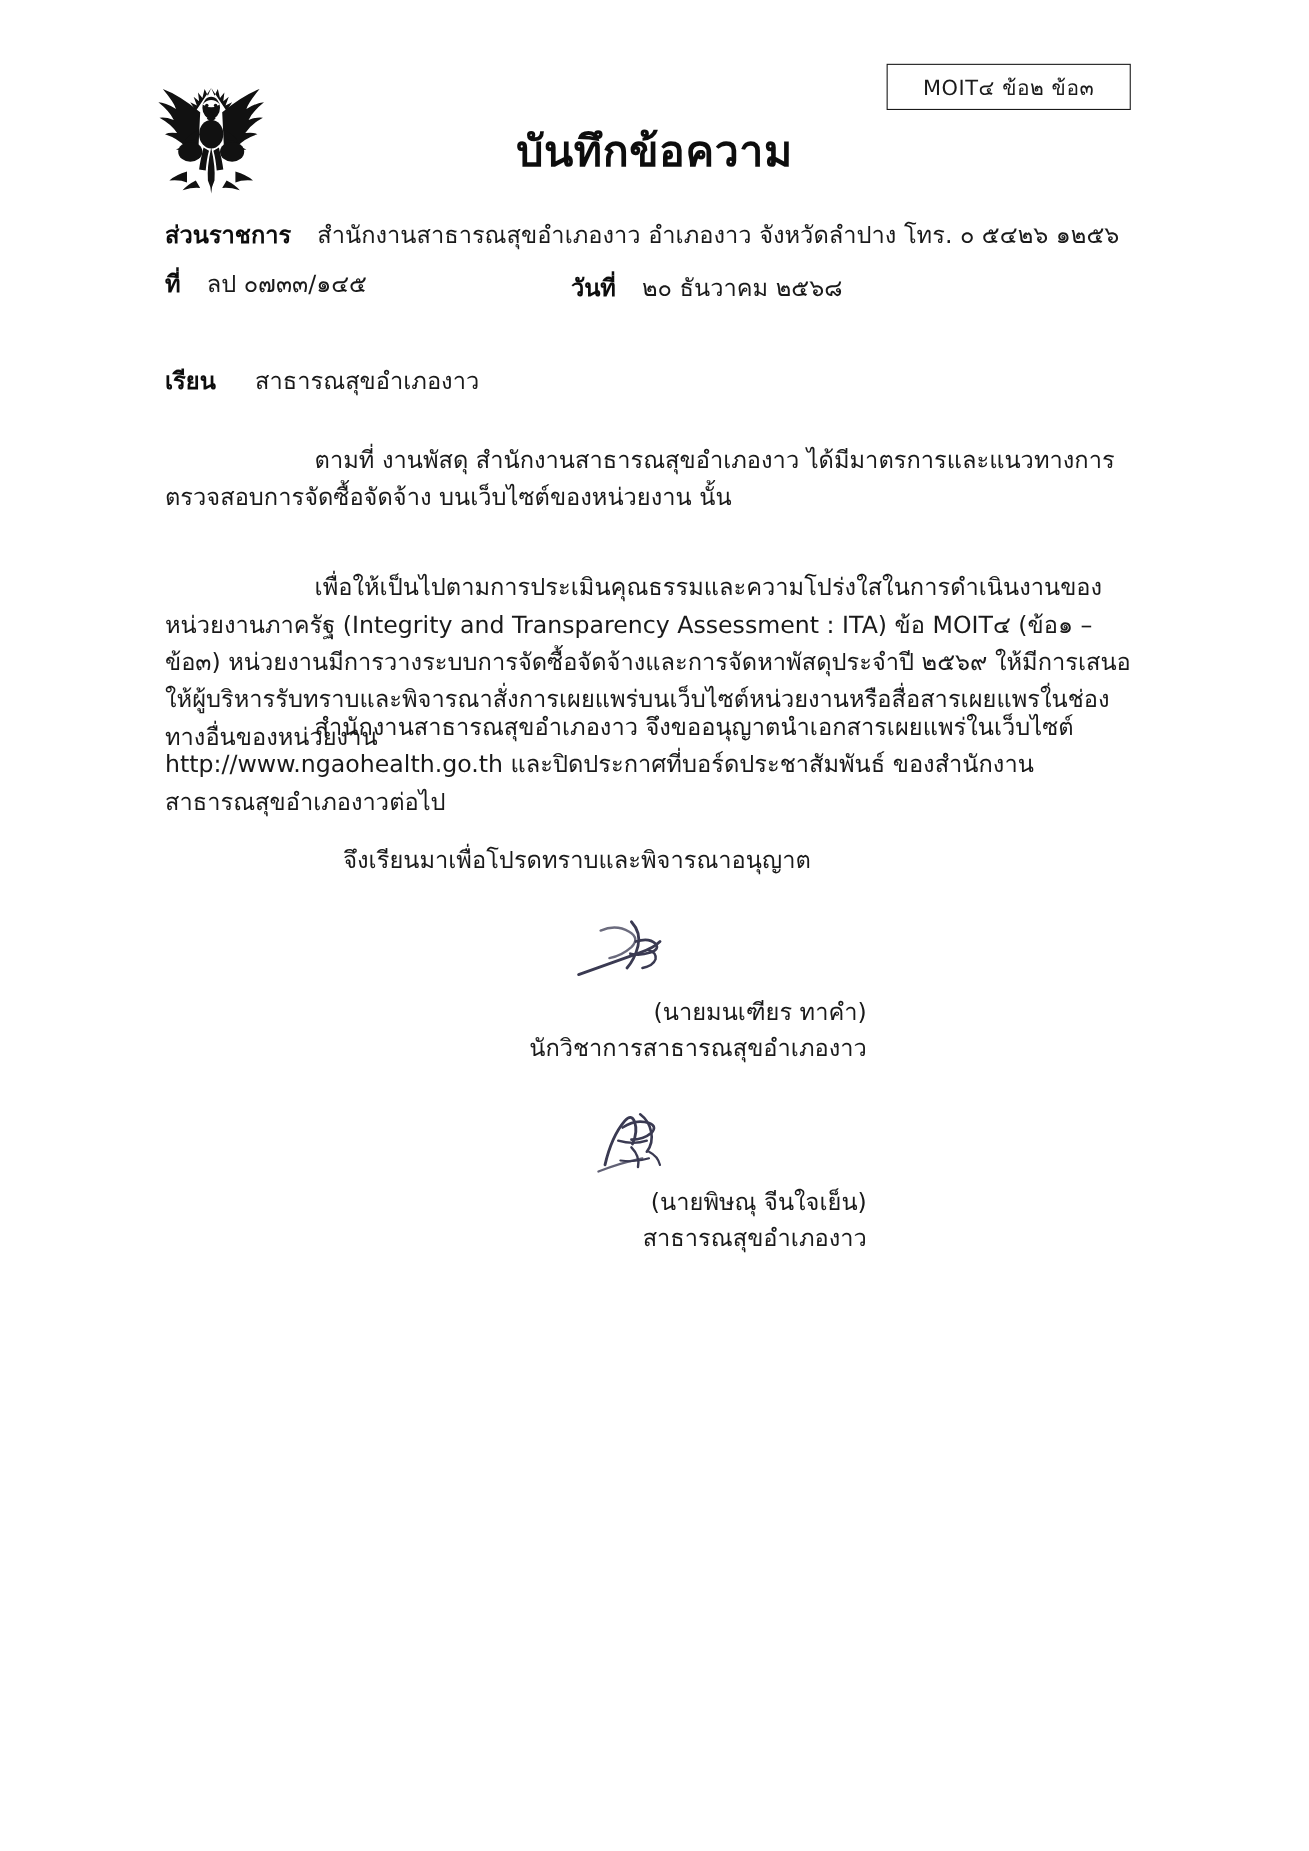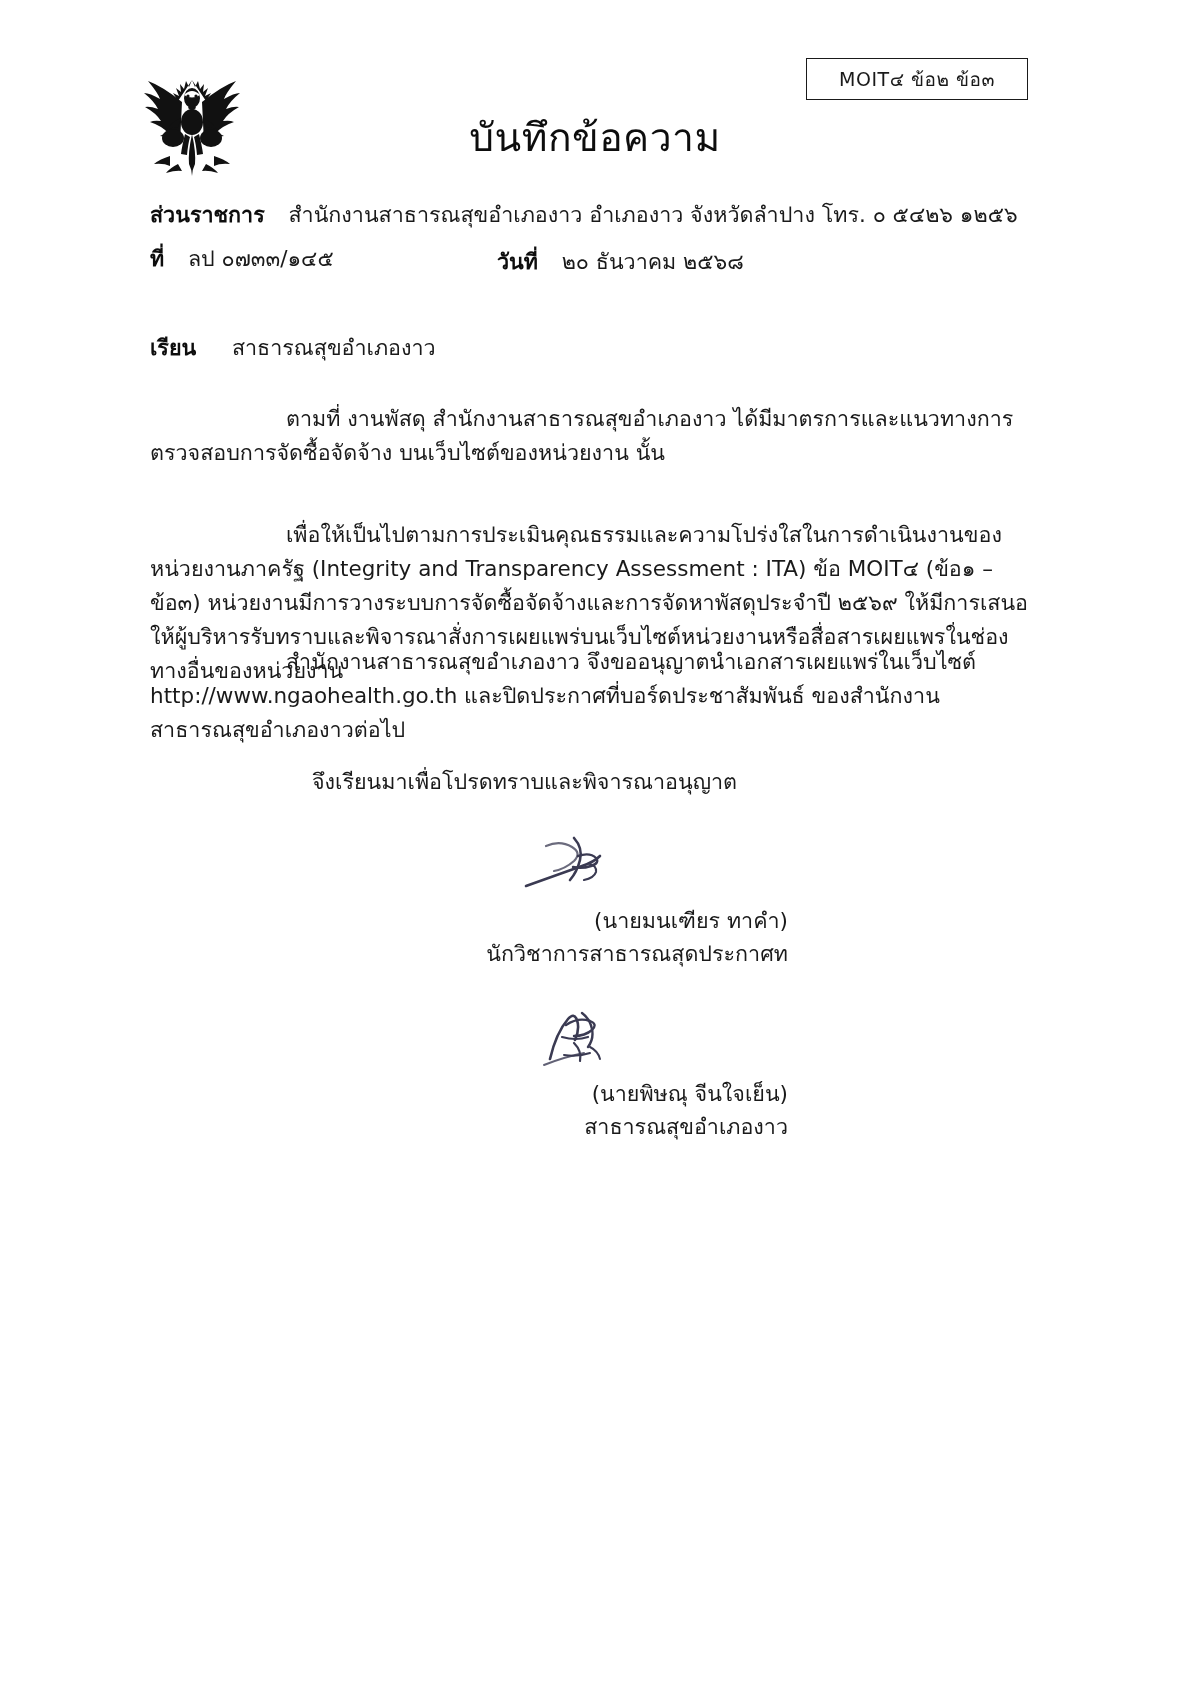--- a/index.html
+++ b/index.html
@@ -52,21 +52,21 @@
   }
 
   
   .memo-title {
     position: absolute;
     left: 0;
     top: 96px;
     width: 1190px;
     text-align: center;
     font-size: 39px;
-    font-weight: normal;
+    font-weight: bold;
     letter-spacing: 0.5px;
     color: #0d0d0d;
   }
 
   
   .field-row {
     position: absolute;
     left: 150px;
     width: 900px;
     font-size: 21.5px;
@@ -84,21 +84,21 @@
   }
   .val {
     font-weight: normal;
     color: #1a1a1a;
   }
   .gap-sm { display: inline-block; width: 10px; }
   .gap-md { display: inline-block; width: 22px; }
 
   .date-group {
     position: absolute;
-    left: 497px;
+    left: 519px;
     top: 234px;
     font-size: 21.5px;
     white-space: nowrap;
   }
 
   
   .body-block {
     position: absolute;
     left: 150px;
     width: 884px;
@@ -246,21 +246,21 @@
     <svg class="sig-scribble" viewBox="0 0 200 72" aria-hidden="true">
       <g fill="none" stroke="#3a3a52" stroke-linecap="round" stroke-linejoin="round">
         <path d="M68 16 q14-6 26 1 q10 6 2 14 q-9 8 -20 10" stroke-width="2.2" opacity="0.75"></path>
         <path d="M96 8 q9 10 6 22 q-3 12 -10 20" stroke-width="2.6"></path>
         <path d="M100 26 q12-4 18 2 q4 5 -5 8 q-9 3 -18 1" stroke-width="2.4"></path>
         <path d="M112 34 q7 2 6 8 q-2 6 -12 8" stroke-width="2.2"></path>
         <path d="M48 56 q28-10 56-20 q12-4 18-10" stroke-width="2.6"></path>
       </g>
     </svg>
     <div class="sig-name">(นายมนเฑียร ทาคำ)</div>
-    <div class="sig-role">นักวิชาการสาธารณสุดประกาศท</div>
+    <div class="sig-role">นักวิชาการสาธารณสุขอำเภองาว</div>
   </div>
 
   <div class="sig-block sig-2">
     <svg class="sig-scribble-2" viewBox="0 0 200 72" aria-hidden="true">
       <g fill="none" stroke="#3a3a52" stroke-linecap="round" stroke-linejoin="round">
         <path d="M72 56 q6-26 18-40 q6-7 9 1 q3 9 -2 20" stroke-width="2.6"></path>
         <path d="M88 22 q12-8 24-4 q8 3 2 9 q-7 6 -18 6" stroke-width="2.4"></path>
         <path d="M104 10 q8 6 10 16 q2 10 -4 18" stroke-width="2.4"></path>
         <path d="M84 34 q14 4 26 0" stroke-width="2.2"></path>
         <path d="M96 40 q8 8 6 18" stroke-width="2.2"></path>

